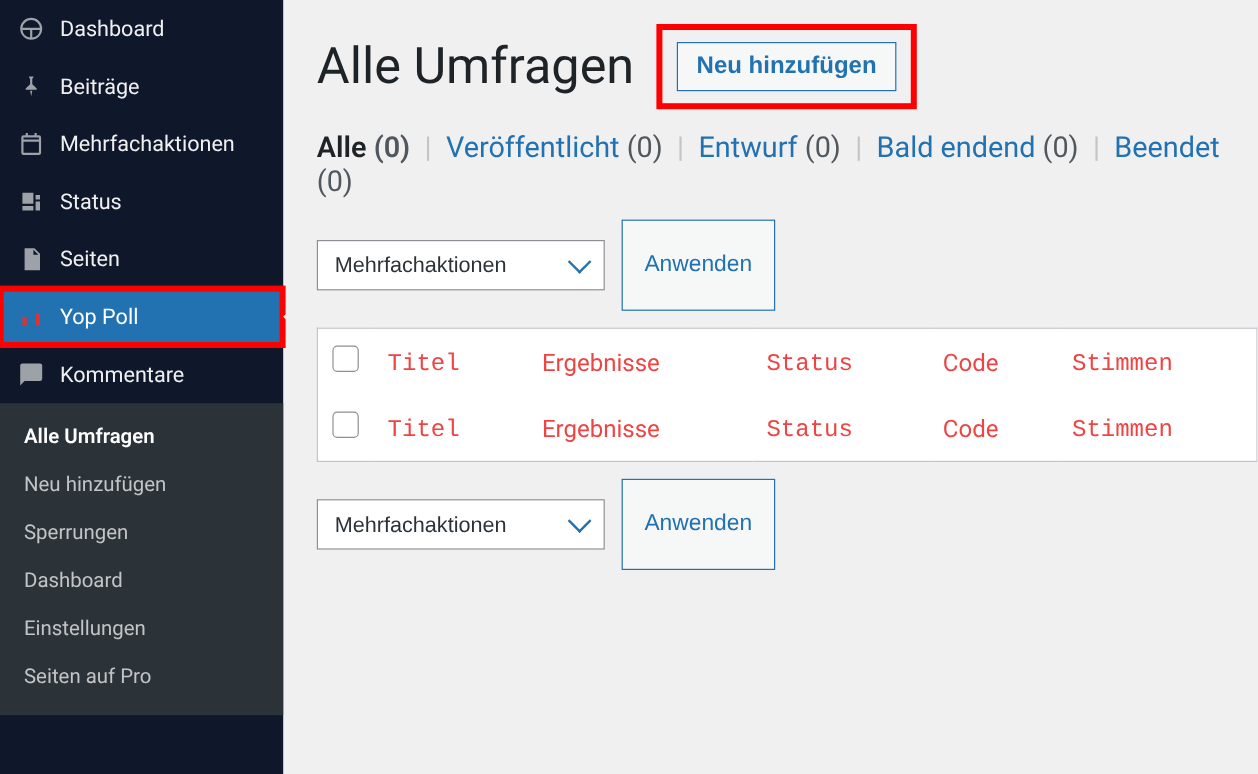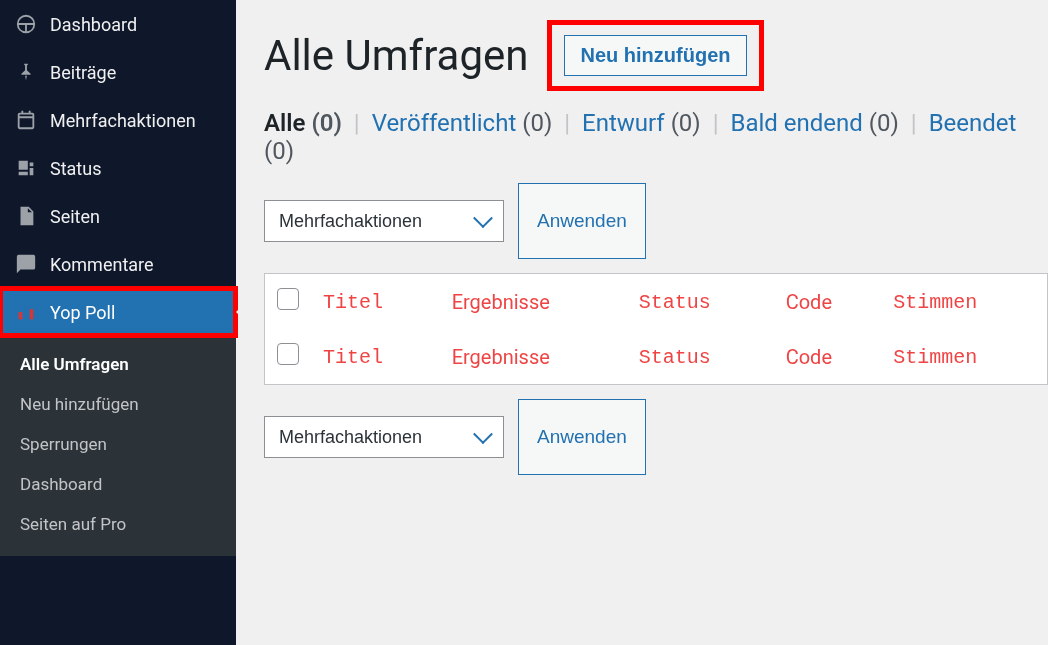--- a/index.html
+++ b/index.html
@@ -220,52 +220,55 @@
 
   <div class="menu-item">
     <span class="icon">
       <svg width="22" height="22" viewBox="0 0 24 24" fill="currentColor">
           <path d="M6 2h9l5 5v15H6V2zm8 1.5V8h4.5L14 3.5z"></path>
         </svg>
     </span>
     <span>Seiten</span>
   </div>
 
-  <div class="menu-item">
-    <span class="icon">
-      <svg width="22" height="22" viewBox="0 0 24 24" fill="currentColor">
-          <path d="M20 2H4a2 2 0 0 0-2 2v18l4-4h14a2 2 0 0 0 2-2V4a2 2 0 0 0-2-2z"></path>
-        </svg>
-    </span>
-    <span>Kommentare</span>
-  </div>
-
   <div class="menu-item active highlight-red">
     <span class="icon">
       <svg width="22" height="22" viewBox="0 0 24 24" fill="none">
           <rect x="4" y="12" width="4" height="8" fill="#d63638"></rect>
           <rect x="10" y="6" width="4" height="14" fill="#2271b1"></rect>
           <rect x="16" y="9" width="4" height="11" fill="#d63638"></rect>
         </svg>
     </span>
     <span>Yop Poll</span>
   </div>
 
+  <div class="menu-item">
+    <span class="icon">
+      <svg width="22" height="22" viewBox="0 0 24 24" fill="currentColor">
+          <path d="M20 2H4a2 2 0 0 0-2 2v18l4-4h14a2 2 0 0 0 2-2V4a2 2 0 0 0-2-2z"></path>
+        </svg>
+    </span>
+    <span>Kommentare</span>
+  </div>
+
   <div class="submenu">
     <div class="sub-item current">
       <span>Alle Umfragen</span>
     </div>
     <div class="sub-item">
       <span>Neu hinzufügen</span>
     </div>
     <div class="sub-item">
       <span>Sperrungen</span>
     </div>
     <div class="sub-item">
       <span>Dashboard</span>
+    </div>
+    <div class="sub-item">
+      <span>Einstellungen</span>
     </div>
     <div class="sub-item">
       <span>Seiten auf Pro</span>
     </div>
   </div>
 </nav>
 
 <main class="main">
 
   <div class="page-header">

